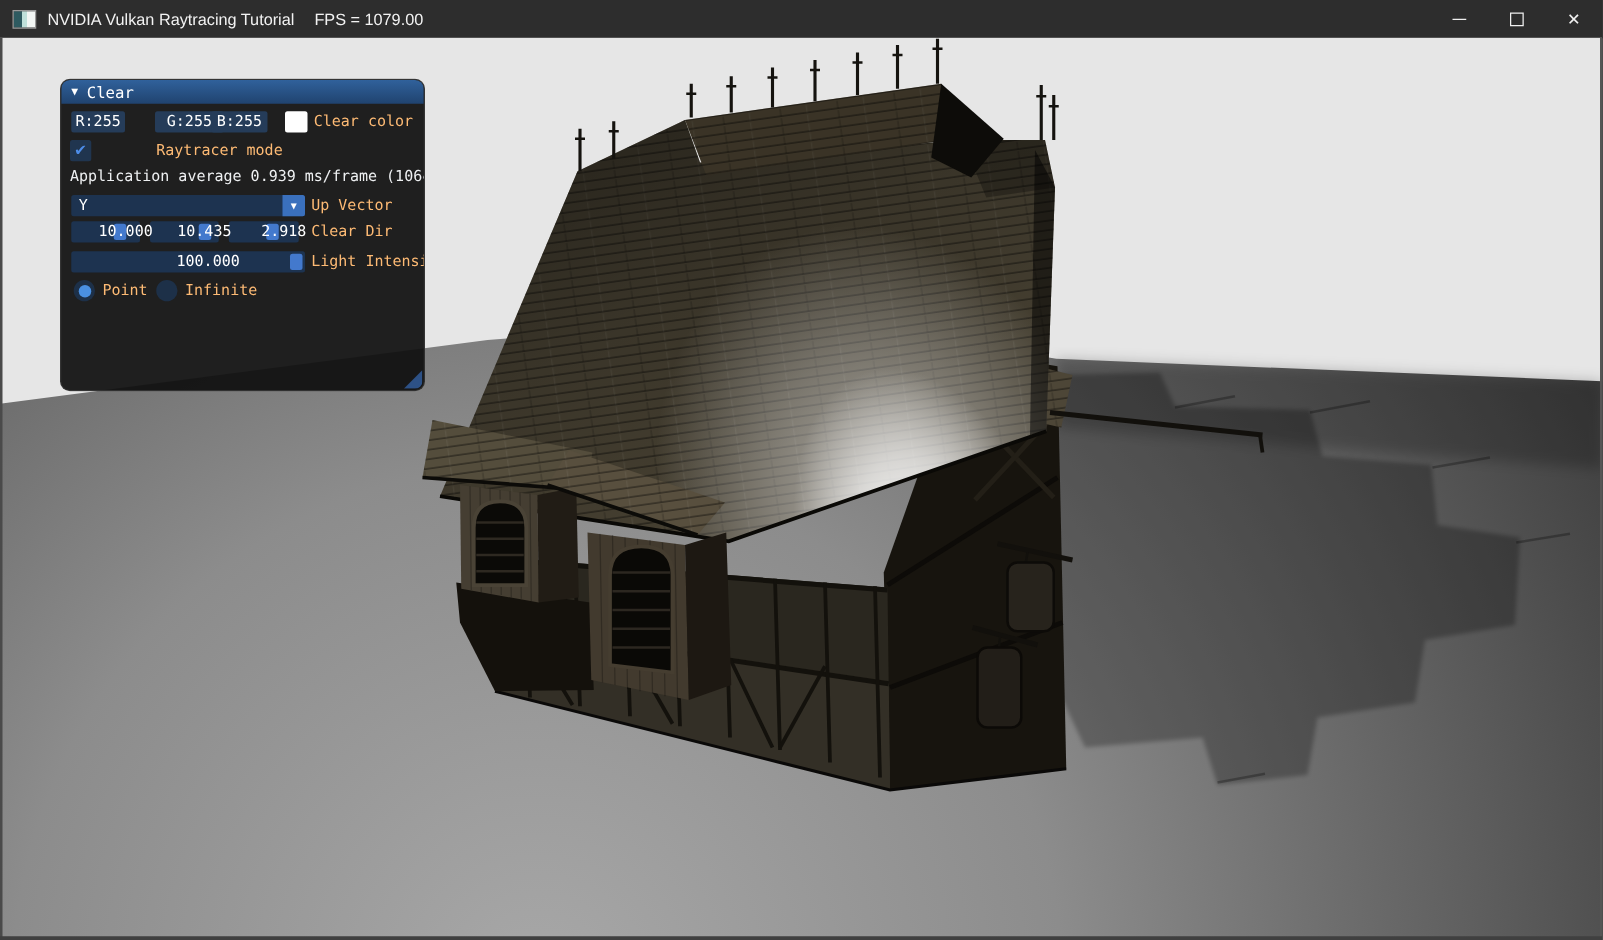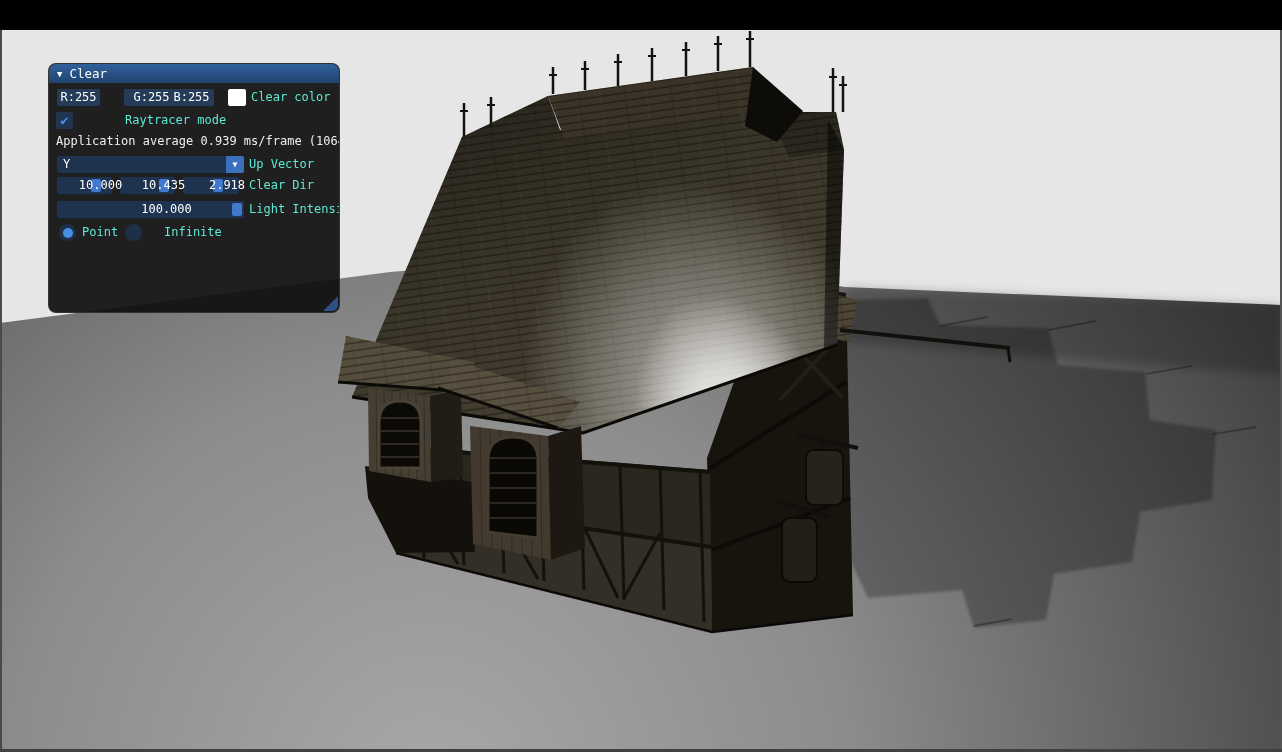--- a/index.html
+++ b/index.html
@@ -17,37 +17,53 @@
   
   .scene{position:absolute;left:0;top:30px;width:1282px;height:722px;}
   
   .panel{position:absolute;left:48px;top:63px;width:292px;height:250px;background:rgba(15,15,15,0.93);border:1px solid rgba(70,70,70,0.55);border-radius:8px;overflow:hidden;box-sizing:border-box;color:#eef0f2;font-size:12px;}
   .p-header{position:absolute;left:0;top:0;width:100%;height:19px;background:linear-gradient(180deg,#30619b,#20436f);display:flex;align-items:center;}
   .p-header .arrow{font-size:9px;margin-left:8px;color:#fff;}
   .p-header .htext{margin-left:7px;font-size:12.5px;color:#fff;}
   .row{position:absolute;left:0;width:100%;height:17px;}
   .btn{position:absolute;height:17px;background:#253c59;color:#fff;text-align:center;line-height:17px;border-radius:2px;}
   .swatch{position:absolute;width:18px;height:17px;background:#ffffff;border-radius:2px;}
-  .lbl{position:absolute;white-space:nowrap;line-height:17px;color:#5eead4;}
+  .lbl{position:absolute;white-space:nowrap;line-height:17px;color:#fdba74;}
   .checkbox{position:absolute;width:17px;height:17px;background:#20354f;border-radius:2px;color:#4d8ce8;font-size:14px;line-height:16px;text-align:center;font-weight:bold;}
   .statsline{position:absolute;left:7px;right:0;white-space:nowrap;overflow:hidden;line-height:15px;}
   .frame{position:absolute;height:17px;background:#1d3350;border-radius:2px;}
   .combo-arrow{position:absolute;right:0;top:0;width:18px;height:17px;background:#3a70bd;border-radius:0 2px 2px 0;color:#fff;font-size:8px;text-align:center;line-height:17px;}
   .combo-val{position:absolute;left:6px;line-height:17px;color:#fff;}
   .drag-val{position:absolute;left:0;width:100%;text-align:center;line-height:17px;color:#fff;z-index:2;padding-left:16px;}
   .grab{position:absolute;top:2px;width:10px;height:13px;background:#4379cd;border-radius:2px;z-index:1;}
   .radio{position:absolute;width:17px;height:17px;border-radius:50%;background:#1d3048;}
   .radio.sel::after{content:"";position:absolute;left:3.5px;top:3.5px;width:10px;height:10px;border-radius:50%;background:#4a90e2;}
   .resize-grip{position:absolute;right:1px;bottom:1px;width:15px;height:15px;background:#2d5186;clip-path:polygon(100% 0,100% 100%,0 100%);border-radius:0 0 6px 0;}
 </style>
 </head>
 <body>
 
 <div class="window">
 
+  <div class="titlebar">
+    <div class="app-icon"></div>
+    <span class="title-text">NVIDIA Vulkan Raytracing Tutorial</span>
+    <span class="fps-text">FPS = 1079.00</span>
+    <div class="caption-btns">
+      <div class="cap-btn">
+          <span class="glyph-min"></span>
+        </div>
+      <div class="cap-btn">
+          <span class="glyph-max"></span>
+        </div>
+      <div class="cap-btn">
+          <span class="glyph-close">✕</span>
+        </div>
+    </div>
+  </div>
 
   <svg class="scene" viewBox="0 0 1282 722">
     <defs>
       <radialGradient id="groundGrad" gradientUnits="userSpaceOnUse" cx="430" cy="760" r="1050">
         <stop offset="0" stop-color="#a8a8a8"></stop>
         <stop offset="0.4" stop-color="#8c8c8c"></stop>
         <stop offset="0.72" stop-color="#5e5e5e"></stop>
         <stop offset="1" stop-color="#353535"></stop>
       </radialGradient>
       <linearGradient id="roofShade" x1="0" y1="0" x2="0.55" y2="0.8">
@@ -317,19 +333,19 @@
         <div class="grab" style="left: 93.6%;"></div>
         <span class="drag-val">100.000</span>
       </div>
       <span class="lbl" style="left:200px;">Light Intensity</span>
     </div>
 
     <div class="row" style="top:160px;">
       <div class="radio sel" style="left:10px;"></div>
       <span class="lbl" style="left:33px;">Point</span>
       <div class="radio" style="left:76px;"></div>
-      <span class="lbl" style="left:99px;margin-left:16px;">Infinite</span>
+      <span class="lbl" style="left:99px;">Infinite</span>
     </div>
 
     <div class="resize-grip"></div>
   </div>
 
 </div>
 
 </body></html>

